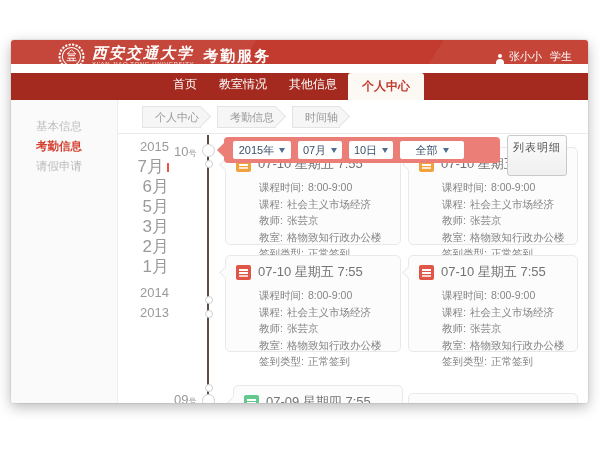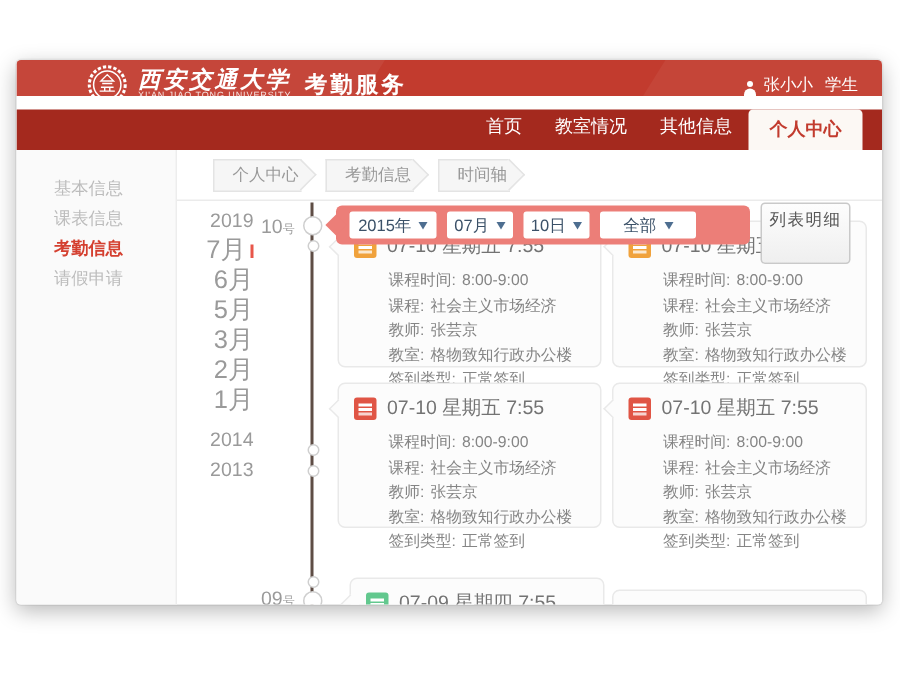--- a/index.html
+++ b/index.html
@@ -22,21 +22,21 @@
   .uni-en{font-size:6px;letter-spacing:.6px;color:rgba(255,255,255,.85);line-height:7px;}
   .svc{margin-left:9px;color:#fff;font-size:15px;font-weight:bold;letter-spacing:2px;}
   .userbox{position:absolute;right:16px;top:9px;display:flex;align-items:flex-end;color:#fff;font-size:11px;z-index:2;}
   .person{position:relative;width:10px;height:10px;margin-right:4px;}
   .person::before{content:"";position:absolute;left:3px;top:0;width:4px;height:4px;border-radius:50%;background:#fff;}
   .person::after{content:"";position:absolute;left:1px;top:5px;width:8px;height:5px;border-radius:4px 4px 0 0;background:#fff;}
   .uname{margin-right:8px;}
 
   
   .nav{position:absolute;left:0;top:33px;width:100%;height:27px;background:#a4291e;
-       display:flex;justify-content:flex-end;align-items:flex-end;padding-right:13px;box-sizing:border-box;z-index:3;}
+       display:flex;justify-content:center;align-items:flex-end;padding-right:13px;box-sizing:border-box;z-index:3;}
   .nav-item{color:#fff;font-size:12px;padding:0 11px 7px 11px;cursor:pointer;}
   .nav-tab{background:#fcf8f4;color:#c23b2e;font-size:12px;font-weight:bold;
            padding:5px 14px;border-radius:3px 3px 0 0;}
 
   
   .content{position:absolute;left:0;top:60px;width:100%;height:303px;background:#fff;}
   .sidebar{position:absolute;left:0;top:0;width:107px;height:100%;background:#fafafa;border-right:1px solid #ededed;box-sizing:border-box;}
   .side-item{padding:0 0 0 25px;height:20px;line-height:20px;font-size:11.5px;color:#bcbcbc;cursor:pointer;}
   .side-item.first{margin-top:16px;}
   .side-item.active{color:#d43f2f;font-weight:bold;}
@@ -124,33 +124,32 @@
       <div class="nav-item">首页</div>
       <div class="nav-item">教室情况</div>
       <div class="nav-item">其他信息</div>
       <div class="nav-tab">个人中心</div>
     </div>
 
     <div class="content">
 
       <div class="sidebar">
         <div class="side-item first">基本信息</div>
-        <div class="side-item">课表信息</div>
         <div class="side-item active">考勤信息</div>
         <div class="side-item">请假申请</div>
       </div>
 
       <div class="crumbs">
         <div class="crumb"><span>个人中心</span></div>
         <div class="crumb"><span>考勤信息</span></div>
         <div class="crumb"><span>时间轴</span></div>
       </div>
 
       <div class="ycol">
-        <div class="t-year">2019</div>
+        <div class="t-year">2015</div>
         <div class="t-month"><span>7月</span><span class="tick"></span></div>
         <div class="t-month">6月</div>
         <div class="t-month">5月</div>
         <div class="t-month">3月</div>
         <div class="t-month">2月</div>
         <div class="t-month">1月</div>
         <div class="t-year t-gap">2014</div>
         <div class="t-year">2013</div>
       </div>
 

